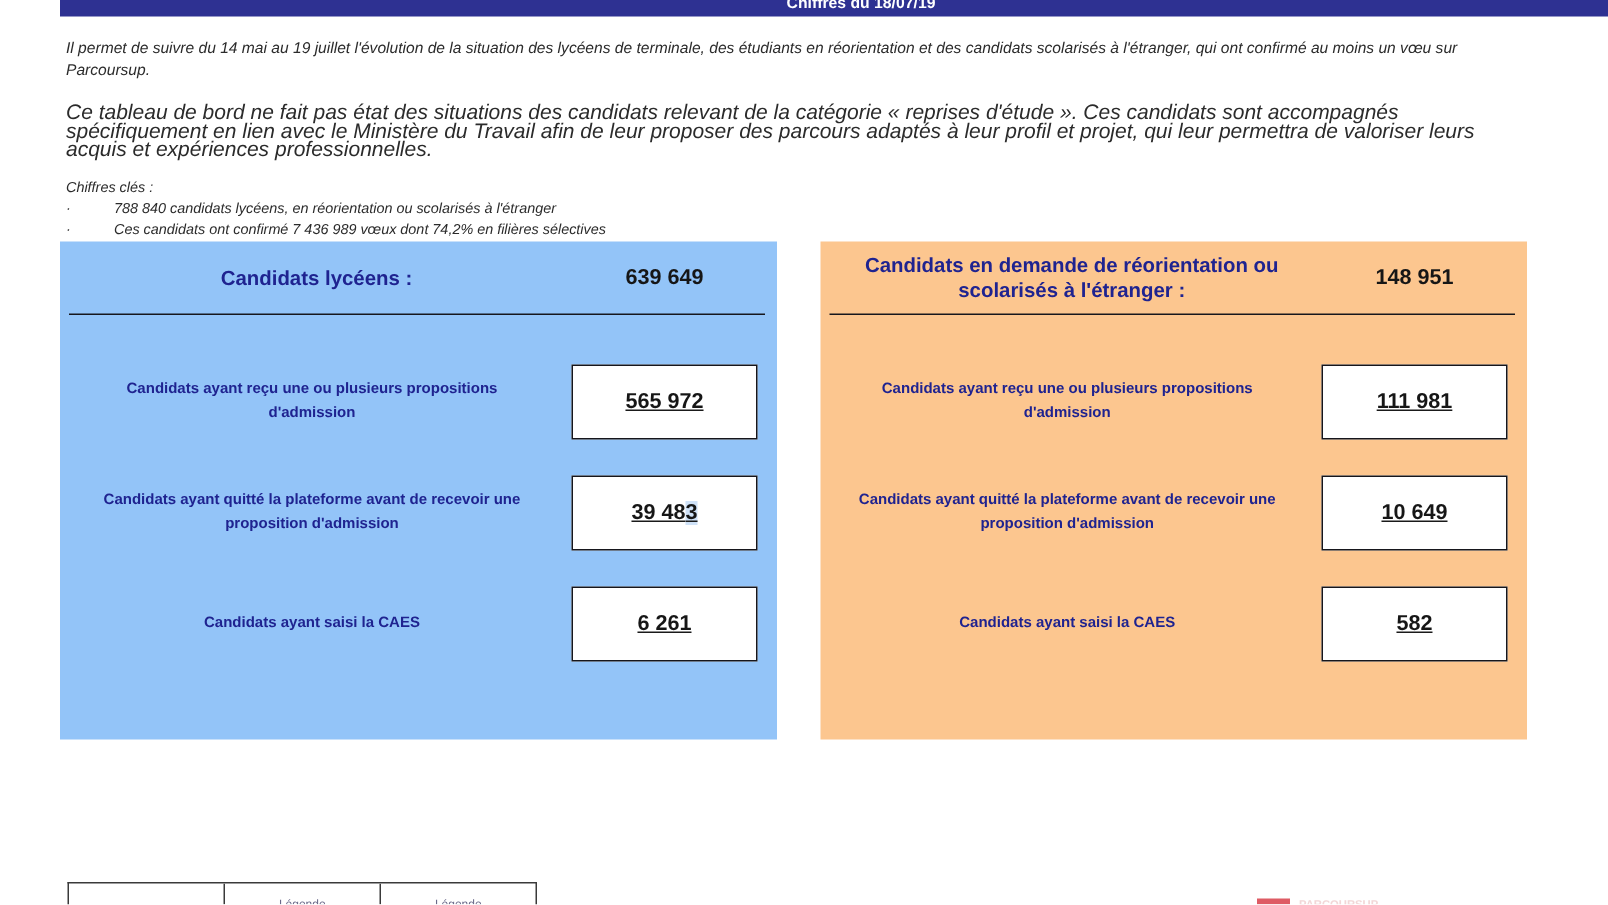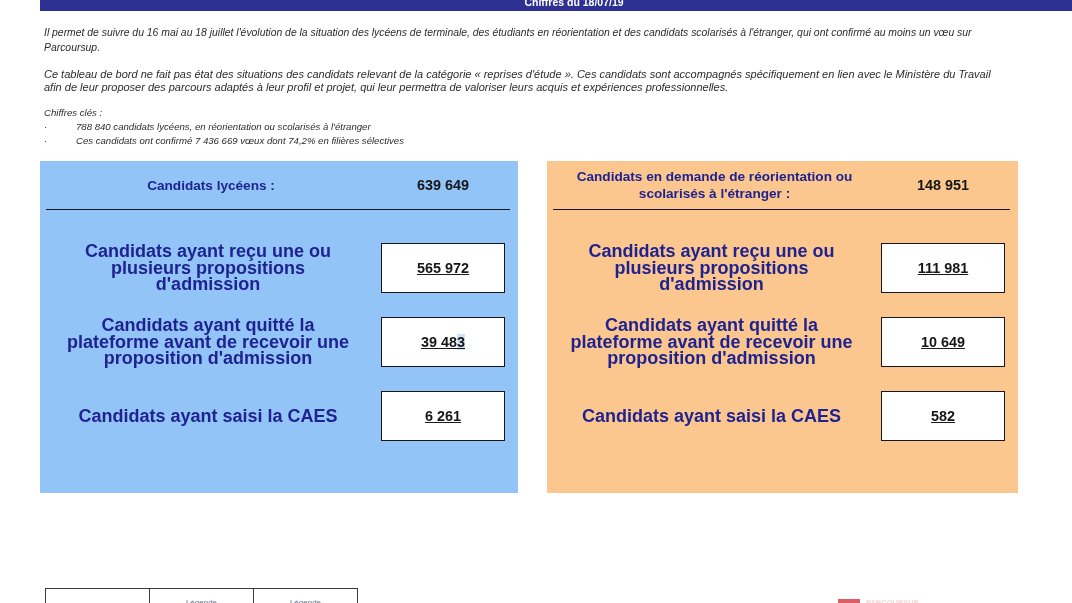--- a/index.html
+++ b/index.html
@@ -42,21 +42,21 @@
     width: 960px;
   }
   .para {
     font-style: italic;
     font-size: 10.4px;
     line-height: 14.6px;
     color: #2b2b2b;
     margin: 0;
   }
   .para.small {
-    font-size: 11px;
+    font-size: 14px;
     line-height: 12.6px;
     margin-top: 13px;
   }
   .keys {
     margin-top: 13px;
     font-style: italic;
     font-size: 9.6px;
     line-height: 13.8px;
     color: #2b2b2b;
   }
@@ -112,21 +112,21 @@
 
   .panel-rows { padding-top: 22px; }
   .row {
     display: flex;
     align-items: center;
     height: 74px;
   }
   .row .r-label {
     flex: 1;
     text-align: center;
-    font-size: 18px;
+    font-size: 10px;
     font-weight: bold;
     color: #1f2390;
     line-height: 16.4px;
     padding: 0 10px 0 18px;
   }
   .row .r-valbox {
     width: 150px;
     display: flex;
     justify-content: center;
     text-decoration: underline;
@@ -208,31 +208,31 @@
   }
 </style>
 </head>
 <body>
 
 <div id="title-bar">
   <span>Chiffres du 18/07/19</span>
 </div>
 
 <div id="intro">
-  <p class="para">Il permet de suivre du 16 mai au 18 juillet l'évolution de la situation des lycéens de terminale, des étudiants en réorientation et des candidats scolarisés à l'étranger, qui ont confirmé au moins un vœu sur Parcoursup.</p>
+  <p class="para">Il permet de suivre du 14 mai au 19 juillet l'évolution de la situation des lycéens de terminale, des étudiants en réorientation et des candidats scolarisés à l'étranger, qui ont confirmé au moins un vœu sur Parcoursup.</p>
   <p class="para small">Ce tableau de bord ne fait pas état des situations des candidats relevant de la catégorie « reprises d'étude ». Ces candidats sont accompagnés spécifiquement en lien avec le Ministère du Travail afin de leur proposer des parcours adaptés à leur profil et projet, qui leur permettra de valoriser leurs acquis et expériences professionnelles.</p>
   <div class="keys">
     <span class="kline">Chiffres clés :</span>
     <div class="bullet-row">
       <span class="dot">·</span>
       <span>788 840 candidats lycéens, en réorientation ou scolarisés à l'étranger</span>
     </div>
     <div class="bullet-row">
       <span class="dot">·</span>
-      <span>Ces candidats ont confirmé 7 436 669 vœux dont 74,2% en filières sélectives</span>
+      <span>Ces candidats ont confirmé 7 436 989 vœux dont 74,2% en filières sélectives</span>
     </div>
   </div>
 </div>
 
 <div class="panel" id="panel-lyceens">
   <div class="panel-header">
     <div class="ph-label">Candidats lycéens :</div>
     <div class="ph-value">639 649</div>
   </div>
   <div class="panel-rule"></div>

